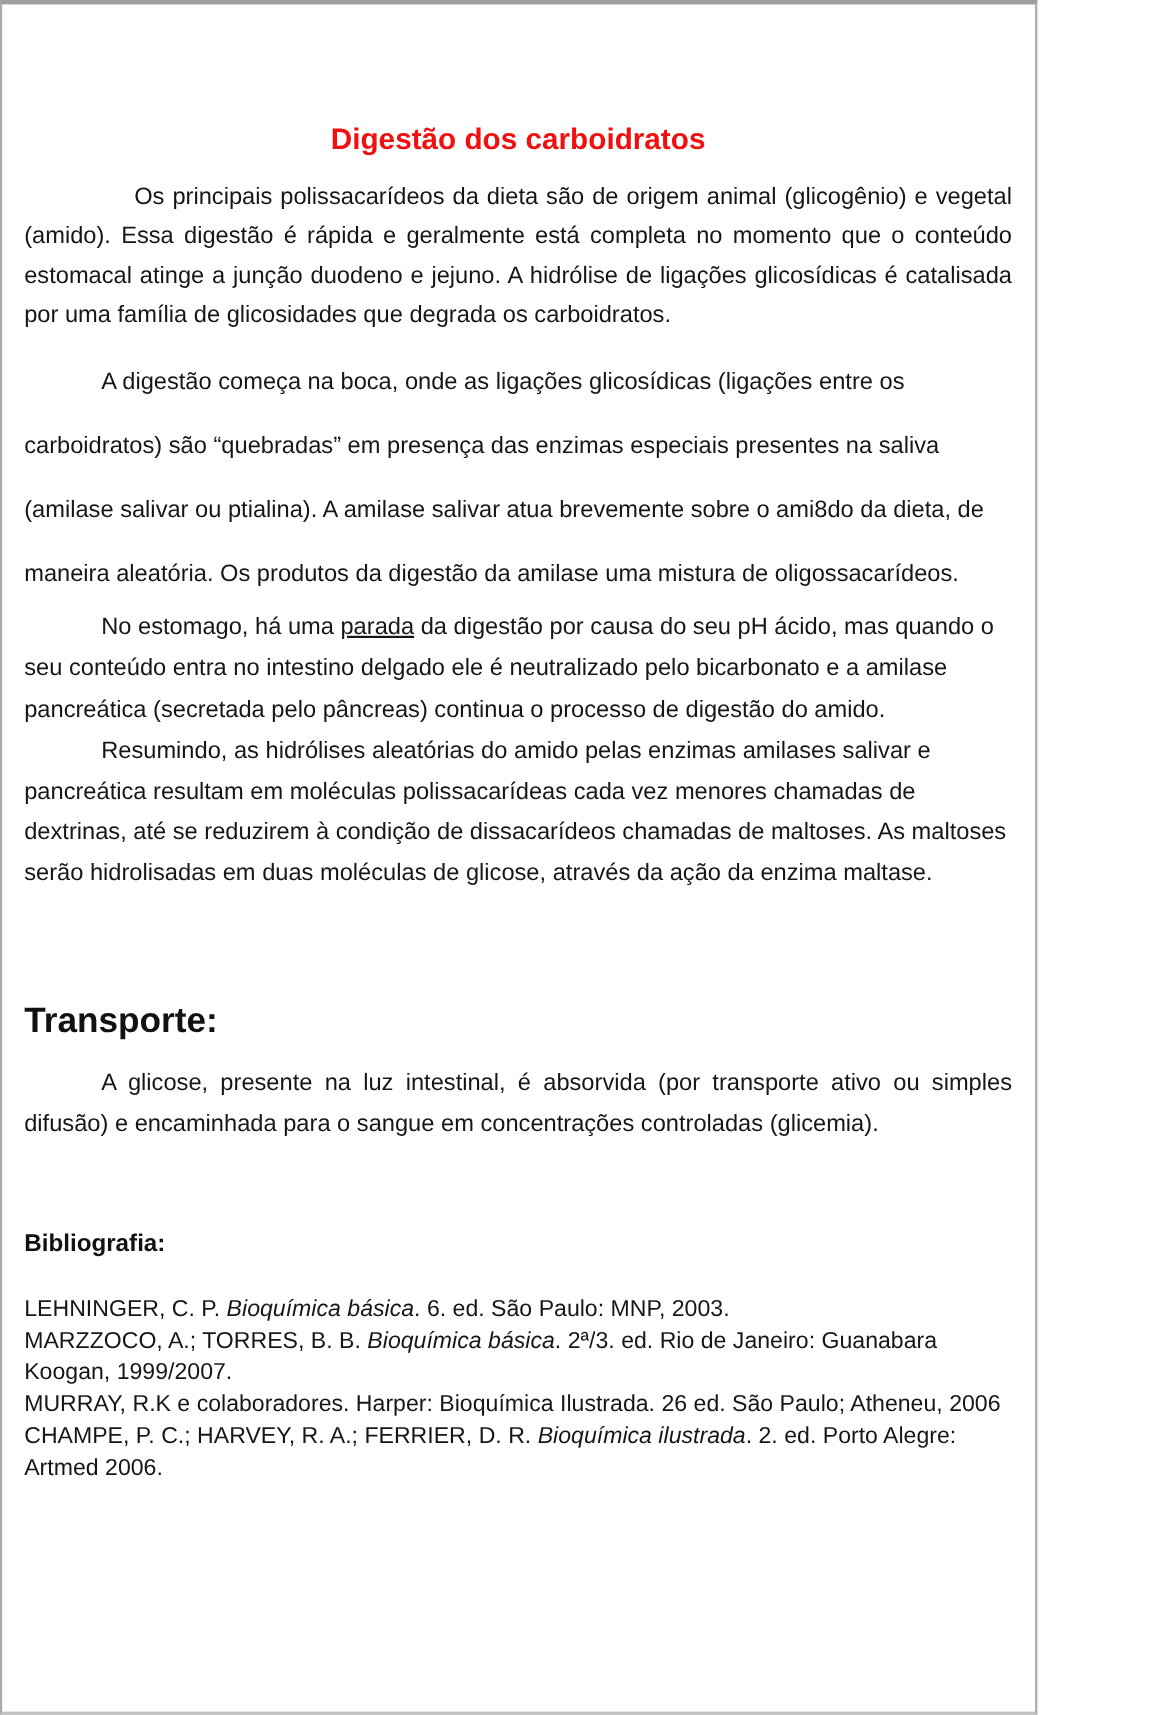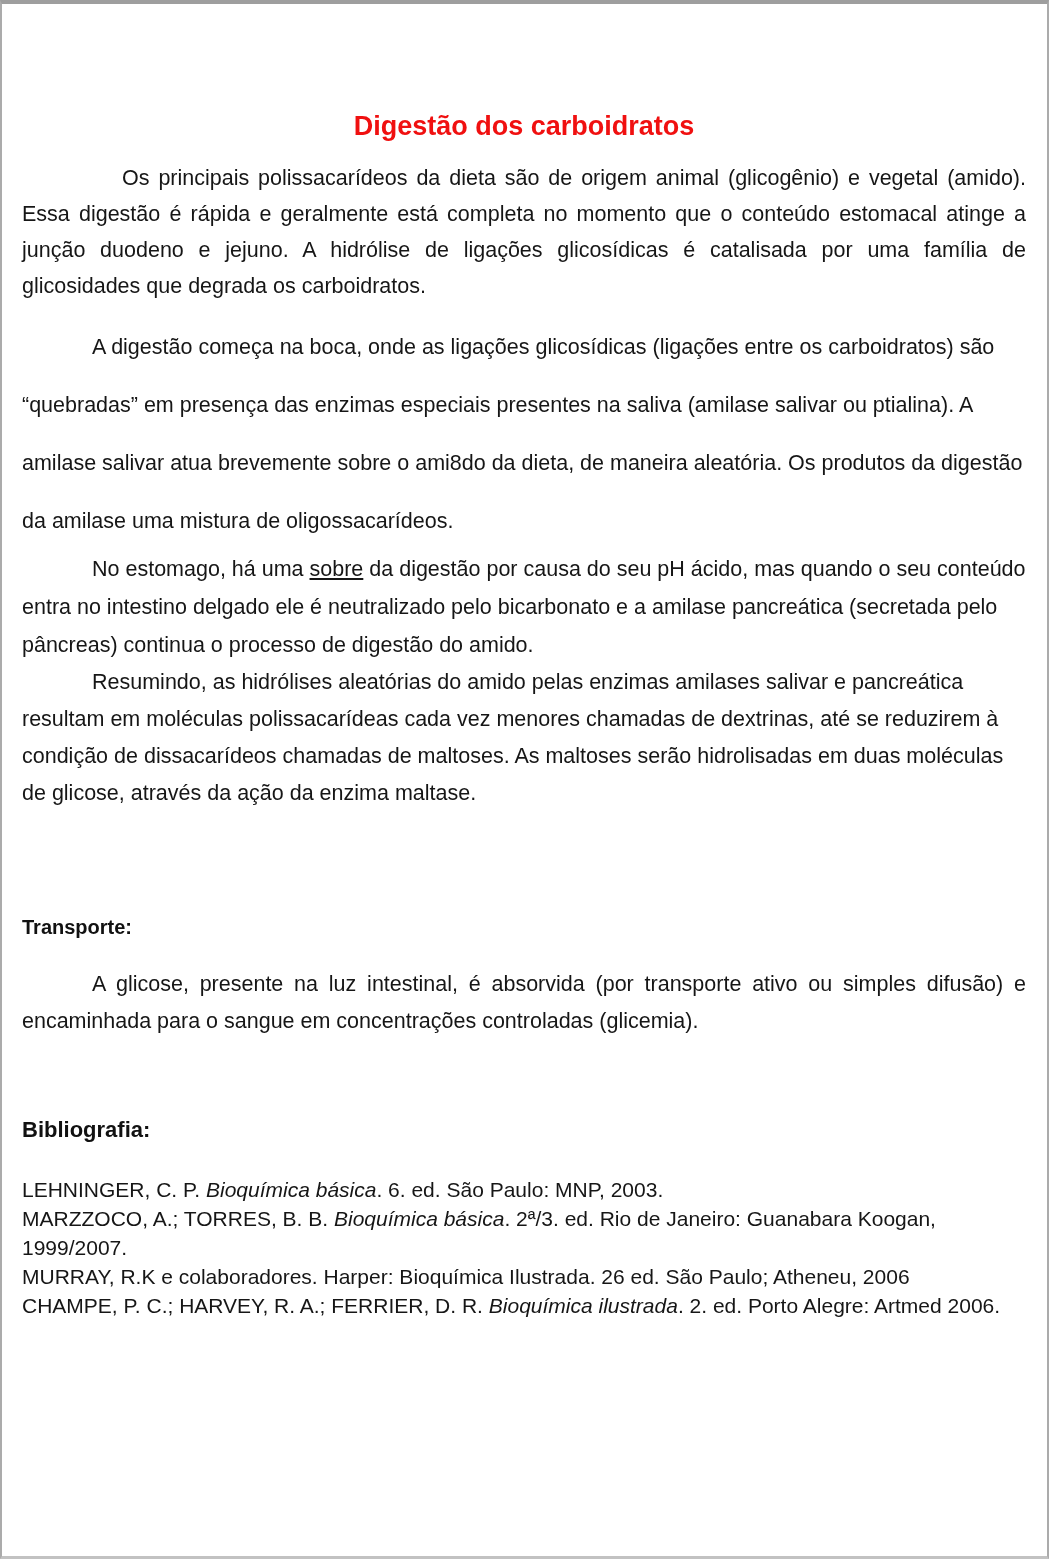--- a/index.html
+++ b/index.html
@@ -2,21 +2,21 @@
 <html><head>
 <meta charset="utf-8">
 <style>
   html, body {
     margin: 0;
     padding: 0;
     background: #ffffff;
   }
   .page {
     position: relative;
-    width: 1049px;
+    width: 943px;
     height: 1559px;
     box-sizing: border-box;
     background: #ffffff;
     border-top: 4px solid #9e9e9e;
     border-left: 2px solid #ababab;
     border-right: 2px solid #ababab;
     border-bottom: 3px solid #c2c2c2;
     padding: 0 21px 0 20px;
     font-family: "Liberation Sans", sans-serif;
     color: #161616;
@@ -47,21 +47,21 @@
   .p-estomago {
     line-height: 38px;
     text-indent: 70px;
   }
   .p-resumindo {
     line-height: 37px;
     text-indent: 70px;
   }
   .h-transporte {
     margin: 100px 0 0 0;
-    font-size: 20px;
+    font-size: 32px;
     line-height: 30px;
     font-weight: bold;
     color: #111111;
   }
   .p-glicose {
     margin-top: 24px;
     line-height: 37px;
     text-align: justify;
     text-indent: 70px;
   }
@@ -85,21 +85,21 @@
 
 <div class="page">
 
   <h1 class="doc-title">Digestão dos carboidratos</h1>
 
   <p class="p-intro">Os principais polissacarídeos da dieta são de origem animal (glicogênio) e vegetal (amido). Essa digestão é rápida e geralmente está completa no momento que o conteúdo estomacal atinge a junção duodeno e jejuno. A hidrólise de ligações glicosídicas é catalisada por uma família de glicosidades que degrada os carboidratos.</p>
 
 
   <p class="p-boca">A digestão começa na boca, onde as ligações glicosídicas (ligações entre os carboidratos) são “quebradas” em presença das enzimas especiais presentes na saliva (amilase salivar ou ptialina). A amilase salivar atua brevemente sobre o ami8do da dieta, de maneira aleatória. Os produtos da digestão da amilase uma mistura de oligossacarídeos.</p>
 
-  <p class="p-estomago"><span>No estomago, há uma </span><span class="u">sobre</span><span> da digestão por causa do seu pH ácido, mas quando o seu conteúdo entra no intestino delgado ele é neutralizado pelo bicarbonato e a amilase pancreática (secretada pelo pâncreas) continua o processo de digestão do amido.</span></p>
+  <p class="p-estomago"><span>No estomago, há uma </span><span class="u">parada</span><span> da digestão por causa do seu pH ácido, mas quando o seu conteúdo entra no intestino delgado ele é neutralizado pelo bicarbonato e a amilase pancreática (secretada pelo pâncreas) continua o processo de digestão do amido.</span></p>
 
   <p class="p-resumindo">Resumindo, as hidrólises aleatórias do amido pelas enzimas amilases salivar e pancreática resultam em moléculas polissacarídeas cada vez menores chamadas de dextrinas, até se reduzirem à condição de dissacarídeos chamadas de maltoses. As maltoses serão hidrolisadas em duas moléculas de glicose, através da ação da enzima maltase.</p>
 
   <h2 class="h-transporte">Transporte:</h2>
 
   <p class="p-glicose">A glicose, presente na luz intestinal, é absorvida (por transporte ativo ou simples difusão) e encaminhada para o sangue em concentrações controladas (glicemia).</p>
 
   <h3 class="h-biblio">Bibliografia:</h3>
 
   <div class="bib">

